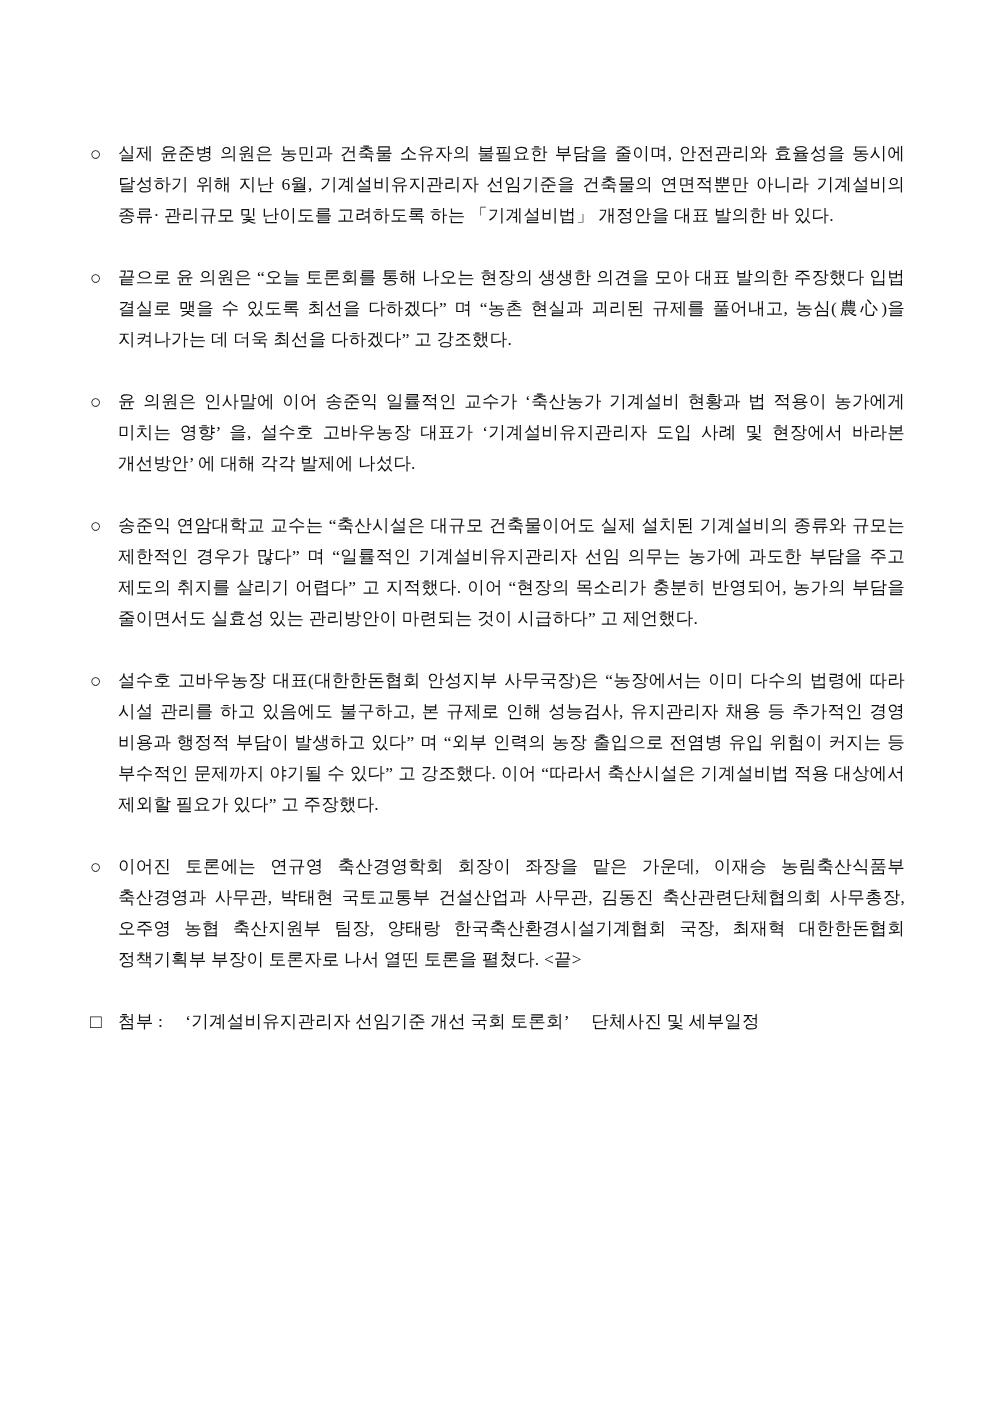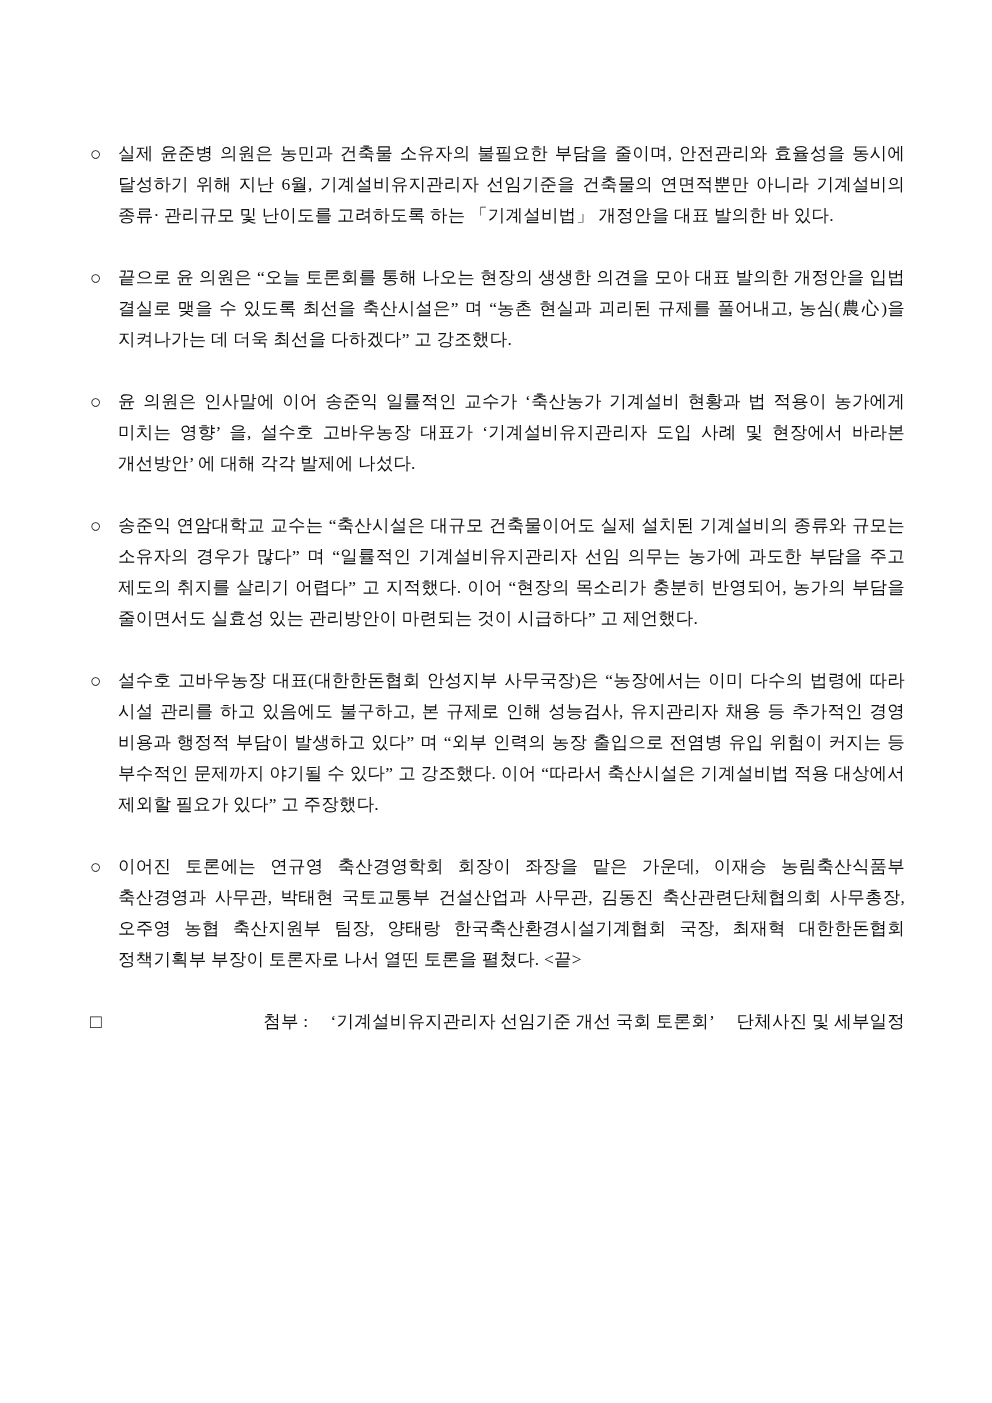--- a/index.html
+++ b/index.html
@@ -31,46 +31,46 @@
     line-height: 31px;
     color: #111111;
   }
   .text {
     flex: 1;
     text-align: justify;
     word-break: keep-all;
     letter-spacing: 0.2px;
   }
   .para.attachment .text {
-    text-align: right;
+    text-align: left;
   }
 </style>
 </head>
 <body>
 
 <div class="page">
 
   <div class="para">
     <span class="bullet">○</span>
     <span class="text">실제 윤준병 의원은 농민과 건축물 소유자의 불필요한 부담을 줄이며, 안전관리와 효율성을 동시에 달성하기 위해 지난 6월, 기계설비유지관리자 선임기준을 건축물의 연면적뿐만 아니라 기계설비의 종류· 관리규모 및 난이도를 고려하도록 하는 「기계설비법」 개정안을 대표 발의한 바 있다.</span>
   </div>
 
   <div class="para">
     <span class="bullet">○</span>
-    <span class="text">끝으로 윤 의원은 “오늘 토론회를 통해 나오는 현장의 생생한 의견을 모아 대표 발의한 개정안을 입법 결실로 맺을 수 있도록 최선을 축산시설은” 며 “농촌 현실과 괴리된 규제를 풀어내고, 농심(農心)을 지켜나가는 데 더욱 최선을 다하겠다” 고 강조했다.</span>
+    <span class="text">끝으로 윤 의원은 “오늘 토론회를 통해 나오는 현장의 생생한 의견을 모아 대표 발의한 주장했다 입법 결실로 맺을 수 있도록 최선을 다하겠다” 며 “농촌 현실과 괴리된 규제를 풀어내고, 농심(農心)을 지켜나가는 데 더욱 최선을 다하겠다” 고 강조했다.</span>
   </div>
 
   <div class="para">
     <span class="bullet">○</span>
     <span class="text">윤 의원은 인사말에 이어 송준익 일률적인 교수가 ‘축산농가 기계설비 현황과 법 적용이 농가에게 미치는 영향’ 을, 설수호 고바우농장 대표가 ‘기계설비유지관리자 도입 사례 및 현장에서 바라본 개선방안’ 에 대해 각각 발제에 나섰다.</span>
   </div>
 
   <div class="para">
     <span class="bullet">○</span>
-    <span class="text">송준익 연암대학교 교수는 “축산시설은 대규모 건축물이어도 실제 설치된 기계설비의 종류와 규모는 소유자의 경우가 많다” 며 “일률적인 기계설비유지관리자 선임 의무는 농가에 과도한 부담을 주고 제도의 취지를 살리기 어렵다” 고 지적했다. 이어 “현장의 목소리가 충분히 반영되어, 농가의 부담을 줄이면서도 실효성 있는 관리방안이 마련되는 것이 시급하다” 고 제언했다.</span>
+    <span class="text">송준익 연암대학교 교수는 “축산시설은 대규모 건축물이어도 실제 설치된 기계설비의 종류와 규모는 제한적인 경우가 많다” 며 “일률적인 기계설비유지관리자 선임 의무는 농가에 과도한 부담을 주고 제도의 취지를 살리기 어렵다” 고 지적했다. 이어 “현장의 목소리가 충분히 반영되어, 농가의 부담을 줄이면서도 실효성 있는 관리방안이 마련되는 것이 시급하다” 고 제언했다.</span>
   </div>
 
   <div class="para">
     <span class="bullet">○</span>
     <span class="text">설수호 고바우농장 대표(대한한돈협회 안성지부 사무국장)은 “농장에서는 이미 다수의 법령에 따라 시설 관리를 하고 있음에도 불구하고, 본 규제로 인해 성능검사, 유지관리자 채용 등 추가적인 경영 비용과 행정적 부담이 발생하고 있다” 며 “외부 인력의 농장 출입으로 전염병 유입 위험이 커지는 등 부수적인 문제까지 야기될 수 있다” 고 강조했다. 이어 “따라서 축산시설은 기계설비법 적용 대상에서 제외할 필요가 있다” 고 주장했다.</span>
   </div>
 
   <div class="para">
     <span class="bullet">○</span>
     <span class="text">이어진 토론에는 연규영 축산경영학회 회장이 좌장을 맡은 가운데, 이재승 농림축산식품부 축산경영과 사무관, 박태현 국토교통부 건설산업과 사무관, 김동진 축산관련단체협의회 사무총장, 오주영 농협 축산지원부 팀장, 양태랑 한국축산환경시설기계협회 국장, 최재혁 대한한돈협회 정책기획부 부장이 토론자로 나서 열띤 토론을 펼쳤다. &lt;끝&gt;</span>

